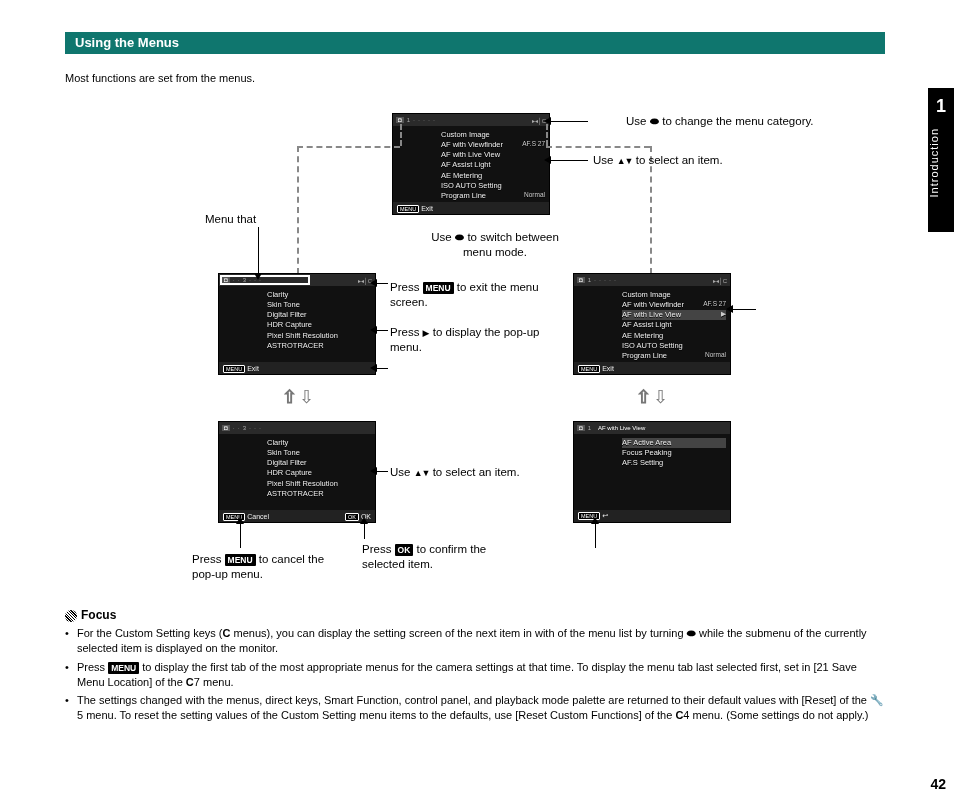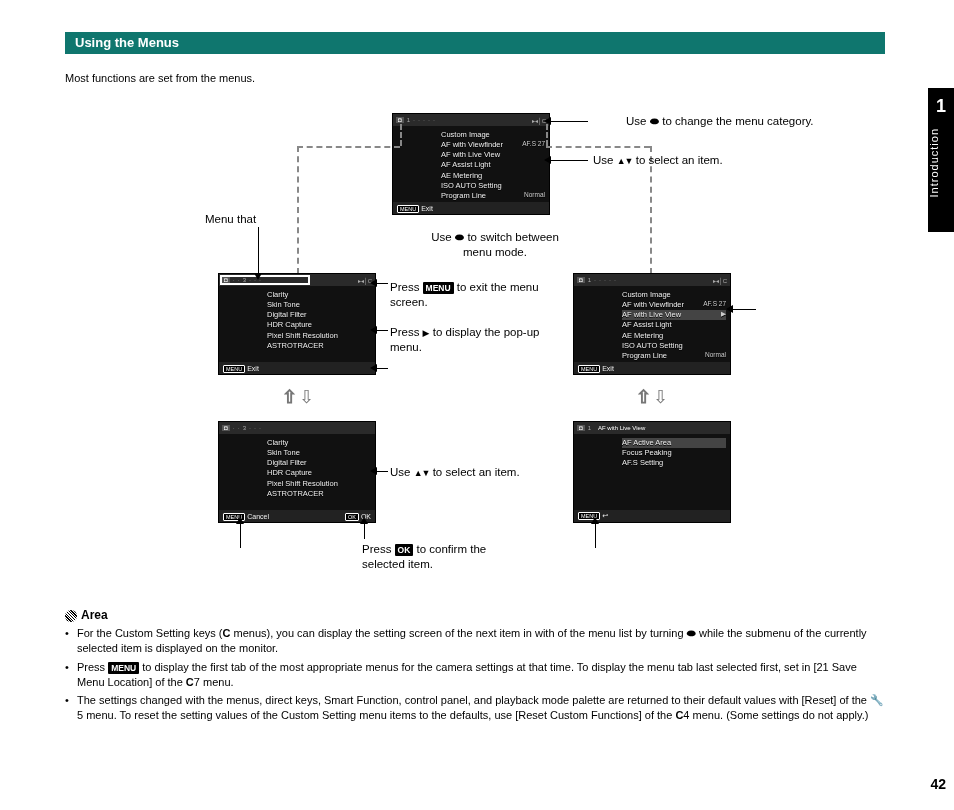--- a/index.html
+++ b/index.html
@@ -261,20 +261,23 @@
   </div>
 
   <div class="callout" style="left:390px; top:465px;">
     <span>Use </span><span class="ico-updown"></span><span> to select an item.</span>
   </div>
   <div class="line lineH" style="left:376px; top:471px; width:12px;"></div>
   <div class="arrowhead ah-left" style="left:370px; top:467px;"></div>
 
   <div class="line lineV" style="left:240px; top:523px; height:25px;"></div>
   <div class="arrowhead ah-up" style="left:236px; top:517px;"></div>
+  <div class="callout" style="left:192px; top:552px; width:140px;">
+    <span>Press </span><span class="btn-box">MENU</span><span> to cancel the pop-up menu.</span>
+  </div>
 
   <div class="line lineV" style="left:364px; top:523px; height:16px;"></div>
   <div class="arrowhead ah-up" style="left:360px; top:517px;"></div>
   <div class="callout" style="left:342px; top:542px; width:140px;margin-left:20px;">
     <span>Press </span><span class="btn-box">OK</span><span> to confirm the selected item.</span>
   </div>
 
   <div class="lcd" style="left:573px; top:273px;">
     <div class="tabs">
         <span class="act">◘</span>
@@ -349,21 +352,21 @@
       </div>
     <div class="foot">
         <span><span class="menu-b">MENU</span>↩</span>
         <span></span>
       </div>
   </div>
 
   <div class="line lineV" style="left:595px; top:523px; height:25px;"></div>
   <div class="arrowhead ah-up" style="left:591px; top:517px;"></div>
 
-  <div class="memo-head"><span class="ball"></span><span>Area</span></div>
+  <div class="memo-head"><span class="ball"></span><span>Focus</span></div>
 
   <div class="memo" style="top:626px;">
     <div class="bullet">
       <div class="dot">•</div>
       <div>
         <span>For the Custom Setting keys (</span><span class="sym">C</span><span> menus), you can display the setting screen of the next item in with of the menu list by turning </span><span class="ico-dial"></span><span> while the submenu of the currently selected item is displayed on the monitor.</span>
       </div>
     </div>
     <div class="bullet">
       <div class="dot">•</div>

